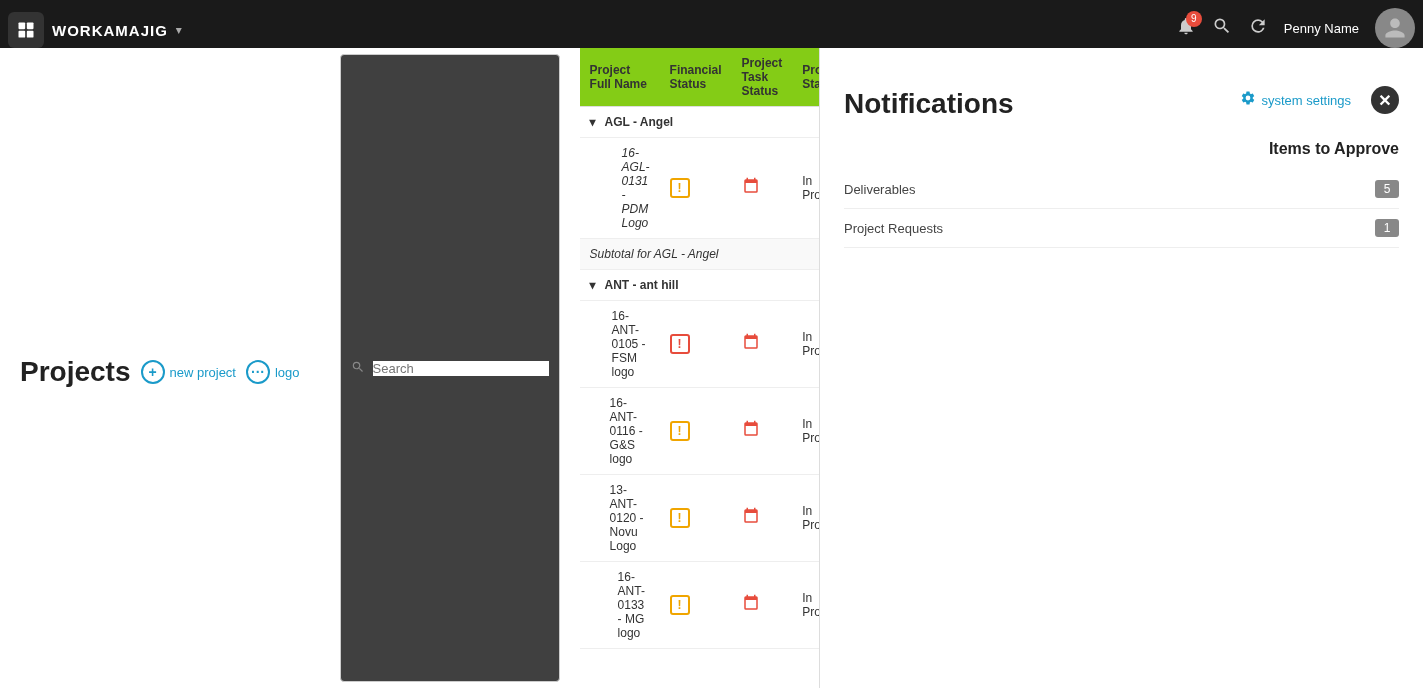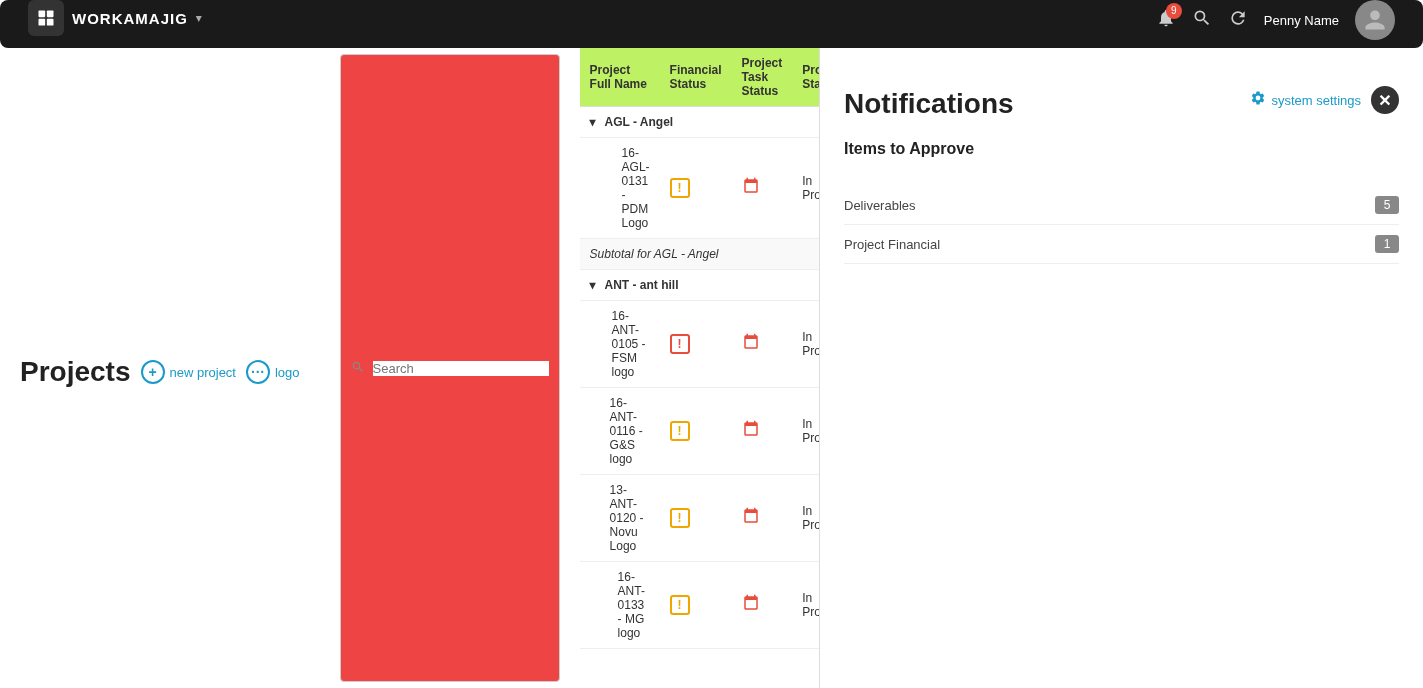--- a/index.html
+++ b/index.html
@@ -3,25 +3,24 @@
   <meta charset="utf-8">
   <style>
     * { box-sizing: border-box; margin: 0; padding: 0; }
     body { font-family: Arial, sans-serif; font-size: 13px; background: #fff; overflow: hidden; }
 
     
     .topnav {
       background: #1a1a1a;
       height: 48px;
       display: flex;
-      align-items: flex-start;
-      padding: 0 28px;
+      align-items: flex-end;
+      padding: 0 8px;
       color: #fff;
       justify-content: space-between;
-      border-radius: 8px;
     }
     .topnav-left { display: flex; align-items: center; gap: 8px; }
     .topnav-logo {
       width: 36px; height: 36px;
       background: #333;
       border-radius: 6px;
       display: flex; align-items: center; justify-content: center;
       color: #fff; font-size: 18px;
     }
     .topnav-brand { font-size: 15px; font-weight: bold; color: #fff; letter-spacing: 1px; }
@@ -72,31 +71,31 @@
       display: flex; align-items: center; justify-content: center;
       font-size: 14px; color: #1a9ac9; font-weight: bold;
     }
 
     
     .search-bar {
       margin: 6px 20px;
       display: flex; align-items: center;
       border: 1px solid #ccc; border-radius: 4px;
       padding: 6px 10px; gap: 8px;
-      background: #ef4444;
+      background: #404040;
     }
     .search-bar input {
       border: none; outline: none; font-size: 13px; width: 100%; color: #555;
     }
     .search-icon { color: #888; font-size: 14px; }
 
     
     .table-container { flex: 1; overflow-y: auto; }
     .projects-table { width: 100%; border-collapse: collapse; }
-    .projects-table thead tr { background: #bef264; }
+    .projects-table thead tr { background: #84cc16; }
     .projects-table thead th {
       padding: 8px 10px; text-align: left;
       font-size: 12px; font-weight: 600; color: #333;
       border-bottom: 1px solid #ddd;
     }
     .projects-table tbody tr { border-bottom: 1px solid #eee; }
     .projects-table tbody td { padding: 8px 10px; font-size: 12px; color: #333; }
 
     .group-row td {
       background: #fff;
@@ -137,33 +136,34 @@
       display: flex;
       flex-direction: column;
       padding: 20px 24px;
       background: #fff;
     }
     .notif-header {
       display: flex; align-items: center; justify-content: space-between;
       margin-bottom: 20px;
     }
     .notif-title { font-size: 28px; font-weight: bold; color: #222; margin-top: 20px; }
-    .notif-header-right { display: flex; align-items: center; gap: 10px; margin-top: 12px; }
+    .notif-header-right { display: flex; align-items: center; gap: 20px; margin-top: 12px; }
     .notif-settings { display: flex; align-items: center; gap: 5px; color: #1a9ac9; font-size: 13px; cursor: pointer; }
     .settings-icon { color: #1a9ac9; font-size: 16px; }
     .notif-close {
       width: 28px; height: 28px; border-radius: 50%;
       background: #333; color: #fff;
       display: flex; align-items: center; justify-content: center;
       font-size: 16px; cursor: pointer; font-weight: bold;
     }
 
     .notif-section-title {
       font-size: 16px; font-weight: bold; color: #222;
-      margin-bottom: 28px;
+      margin-bottom: 12px;
+      text-align: right;
     }
     .notif-item {
       display: flex; align-items: center; justify-content: space-between;
       padding: 10px 0;
       border-bottom: 1px solid #eee;
       cursor: pointer;
     }
     .notif-item-label { color: #444; font-size: 13px; }
     .notif-badge {
       background: #888; color: #fff;
@@ -256,21 +256,21 @@
           </tr>
         </thead>
         <tbody id="projects-tbody">
         <tr class="group-row">
               <td colspan="5">
     <span style="cursor:pointer;margin-right:6px;">▾</span>
     <span>AGL - Angel</span>
   </td>
             </tr>
             <tr>
-      <td class="col-name" style="padding-left:42px;">16-AGL-0131 - PDM Logo</td>
+      <td class="col-name" style="padding-left:42px;font-style:italic;">16-AGL-0131 - PDM Logo</td>
       <td class="col-fin"><span class="fin-icon yellow">!</span></td>
       <td class="col-task"><span style="color:#e74c3c;font-size:16px;">
       <svg width="18" height="18" viewBox="0 0 24 24" fill="#e74c3c">
                     <path d="M19 3h-1V1h-2v2H8V1H6v2H5a2 2 0 00-2 2v14a2 2 0 002 2h14a2 2 0 002-2V5a2 2 0 00-2-2zm0 16H5V8h14v11z"></path>
                   </svg>
     </span></td>
       <td class="col-status"><span class="status-label">In Production</span></td>
       <td class="col-pct">
                 <div class="progress-cell">
       <div class="progress-bar-bg">
@@ -378,19 +378,19 @@
     </div>
 
     <div class="notif-section-title">Items to Approve</div>
 
     <div id="notif-items-container">
         <div class="notif-item">
     <span class="notif-item-label">Deliverables</span>
     <span class="notif-badge">5</span>
   </div>
         <div class="notif-item">
-    <span class="notif-item-label">Project Financial</span>
+    <span class="notif-item-label">Project Requests</span>
     <span class="notif-badge">1</span>
   </div>
       </div>
   </div>
 
 </div>
 
 </body></html>

